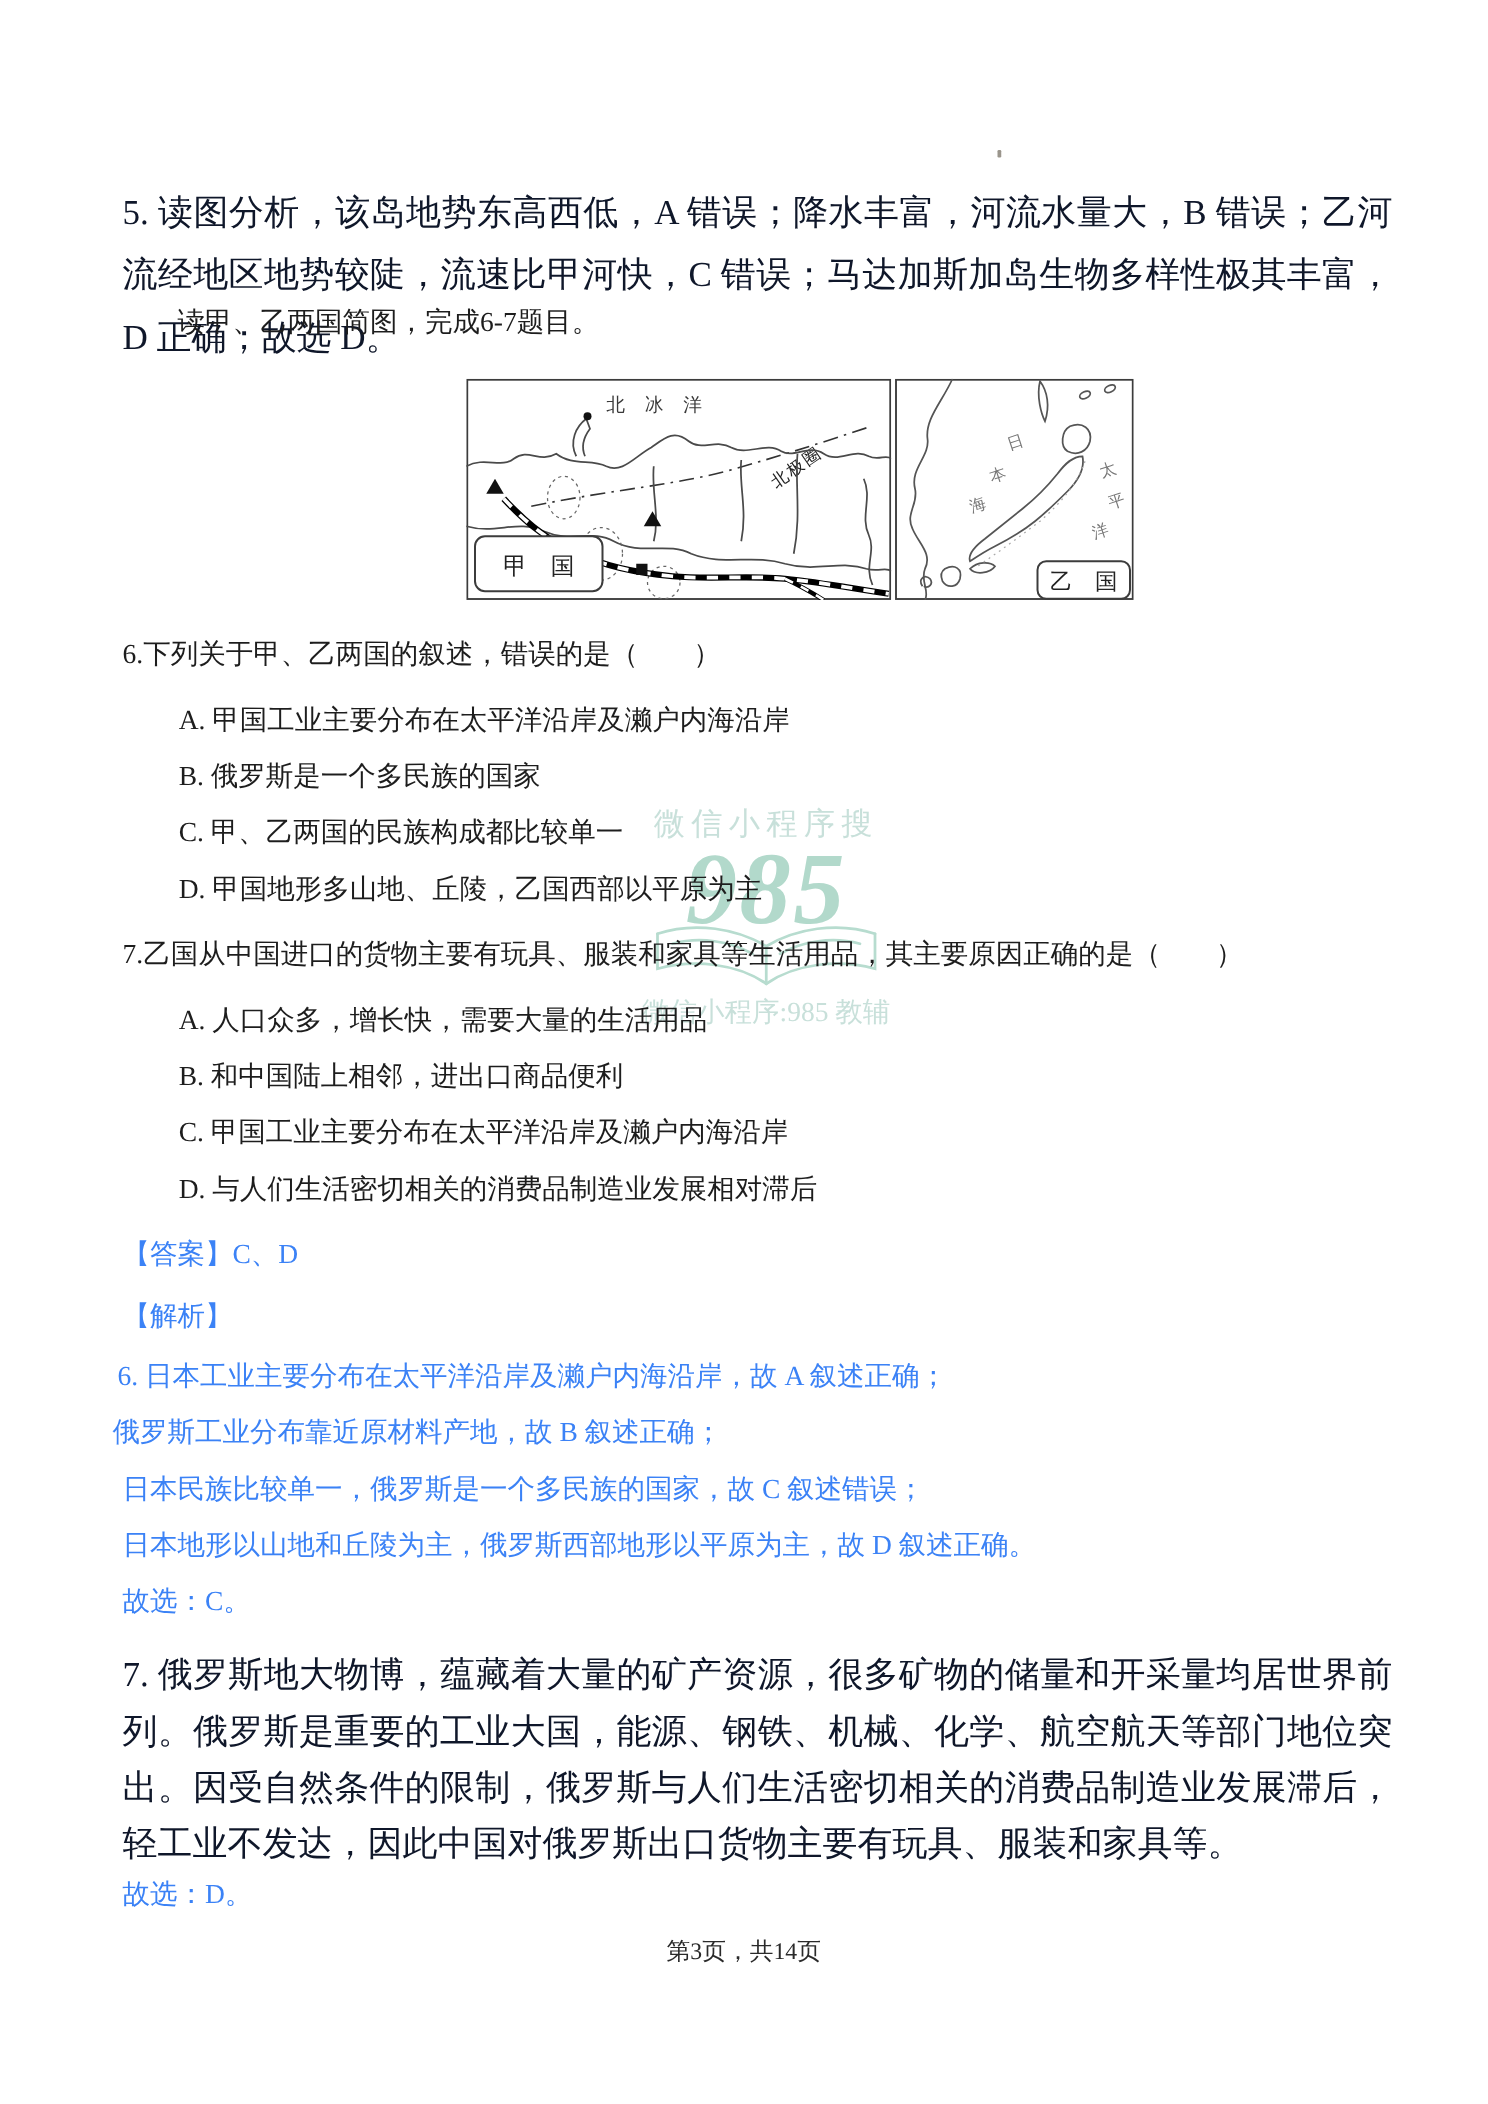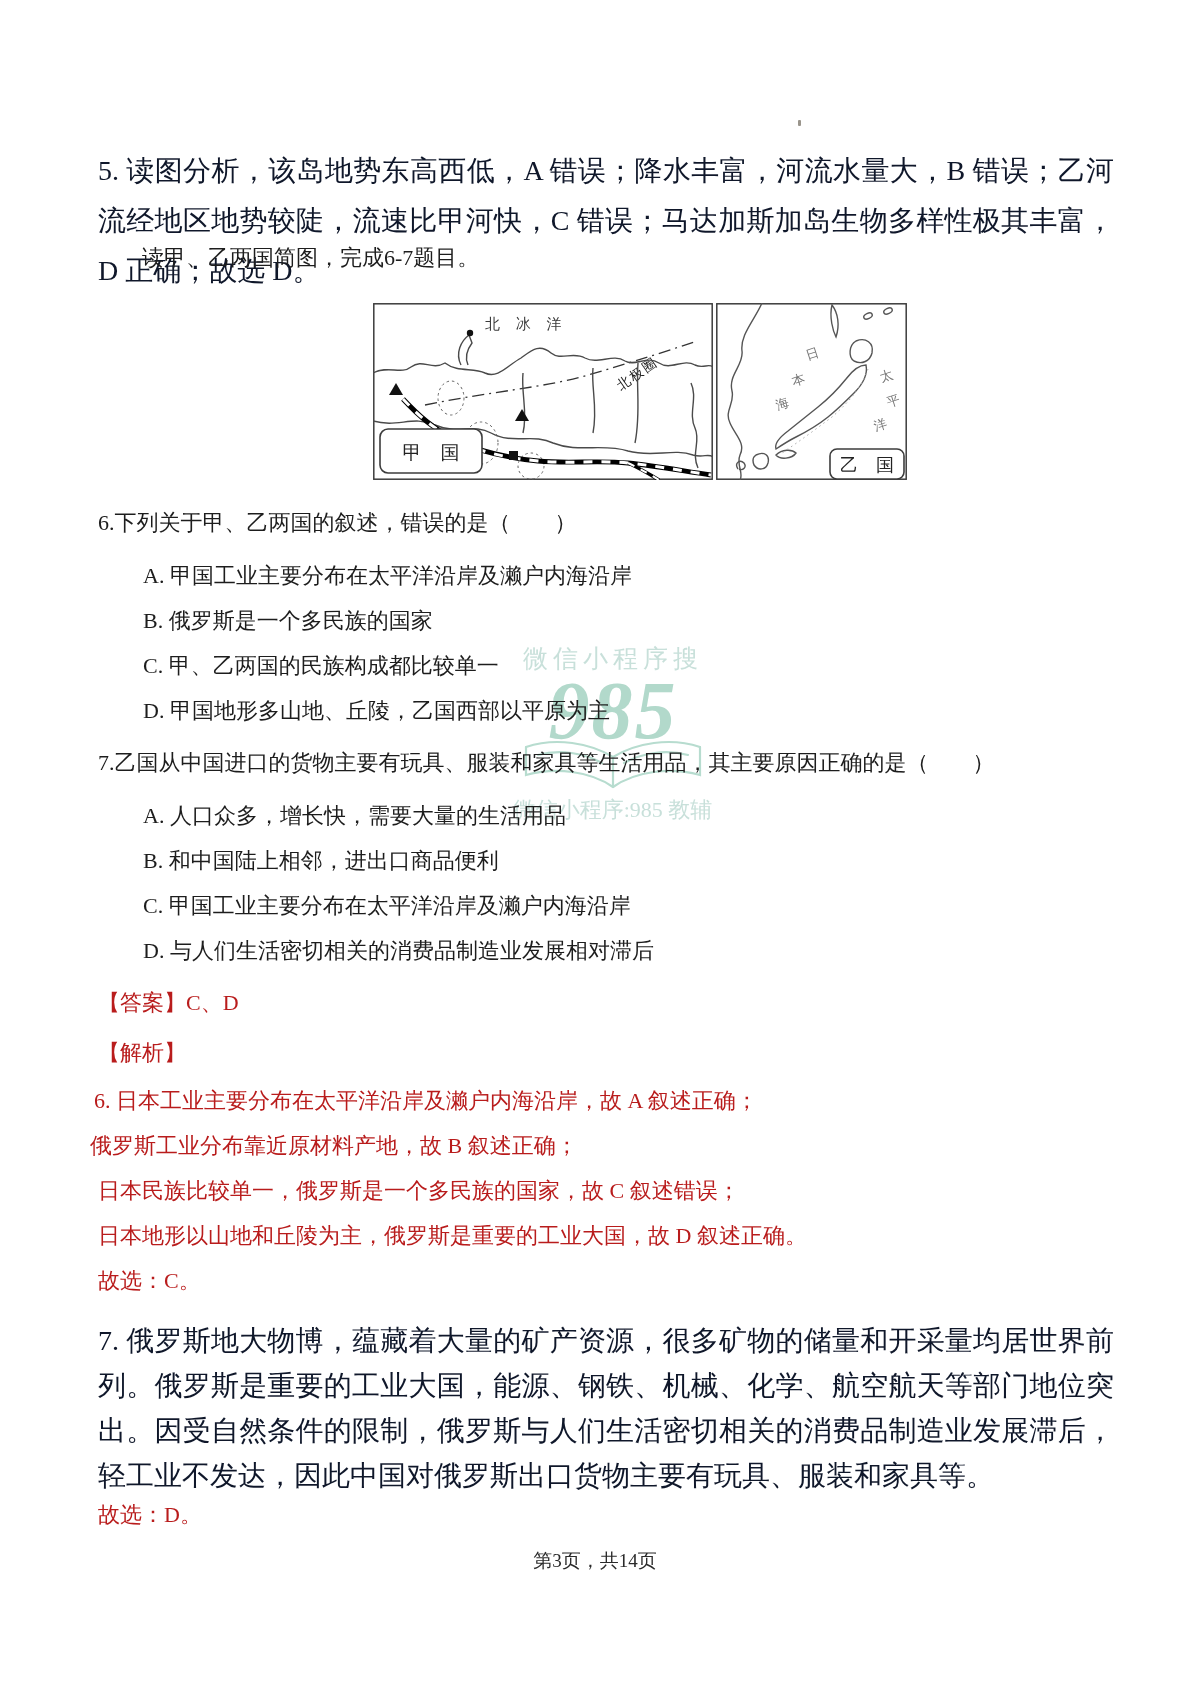--- a/index.html
+++ b/index.html
@@ -4,21 +4,21 @@
 <style>
   html,body { margin:0; padding:0; background:#ffffff; }
   .page {
     position:relative; width:1190px; height:1683px; background:#ffffff;
     font-family:"Liberation Serif","DejaVu Serif",serif; overflow:hidden;
   }
   .line {
     position:absolute; font-size:22px; line-height:30px; white-space:nowrap;
     color:#1d1d1d; z-index:2;
   }
-  .red { color:#b91c1c; }
+  .red { color:#3b82f6; }
   .para {
     position:absolute; left:98px; width:1016px; font-size:28px;
     line-height:50px; text-align:justify; color:#0f172a; z-index:2;
   }
   .para7 { line-height:45px; }
   .figure { position:absolute; left:329px; top:303px; z-index:2; display:flex;margin-left:44px; }
   .figure svg { display:block; background:#ffffff; }
   .map-label { font-family:"Liberation Serif","DejaVu Serif",serif; }
   .footer {
     position:absolute; left:0; right:0; top:1548px; text-align:center;
@@ -144,21 +144,21 @@
   <div class="line" style="left:143px; top:846px;">B. 和中国陆上相邻，进出口商品便利</div>
   <div class="line" style="left:143px; top:891px;">C. 甲国工业主要分布在太平洋沿岸及濑户内海沿岸</div>
   <div class="line" style="left:143px; top:936px;">D. 与人们生活密切相关的消费品制造业发展相对滞后</div>
 
   <div class="line red" style="left:98px; top:988px;"><span>【答案】</span><span>C、D</span></div>
   <div class="line red" style="left:98px; top:1038px;">【解析】</div>
 
   <div class="line red" style="left:94px; top:1086px;">6. 日本工业主要分布在太平洋沿岸及濑户内海沿岸，故 A 叙述正确；</div>
   <div class="line red" style="left:90px; top:1131px;text-align:center;">俄罗斯工业分布靠近原材料产地，故 B 叙述正确；</div>
   <div class="line red" style="left:98px; top:1176px;">日本民族比较单一，俄罗斯是一个多民族的国家，故 C 叙述错误；</div>
-  <div class="line red" style="left:98px; top:1221px;">日本地形以山地和丘陵为主，俄罗斯是重要的工业大国，故 D 叙述正确。</div>
+  <div class="line red" style="left:98px; top:1221px;">日本地形以山地和丘陵为主，俄罗斯西部地形以平原为主，故 D 叙述正确。</div>
   <div class="line red" style="left:98px; top:1266px;">故选：C。</div>
 
   <div class="para para7 red" style="top:1318px;">7. 俄罗斯地大物博，蕴藏着大量的矿产资源，很多矿物的储量和开采量均居世界前列。俄罗斯是重要的工业大国，能源、钢铁、机械、化学、航空航天等部门地位突出。因受自然条件的限制，俄罗斯与人们生活密切相关的消费品制造业发展滞后，轻工业不发达，因此中国对俄罗斯出口货物主要有玩具、服装和家具等。</div>
   <div class="line red" style="left:98px; top:1500px;">故选：D。</div>
 
   <div class="footer">第3页，共14页</div>
 
 </div>
 
 </body></html>

